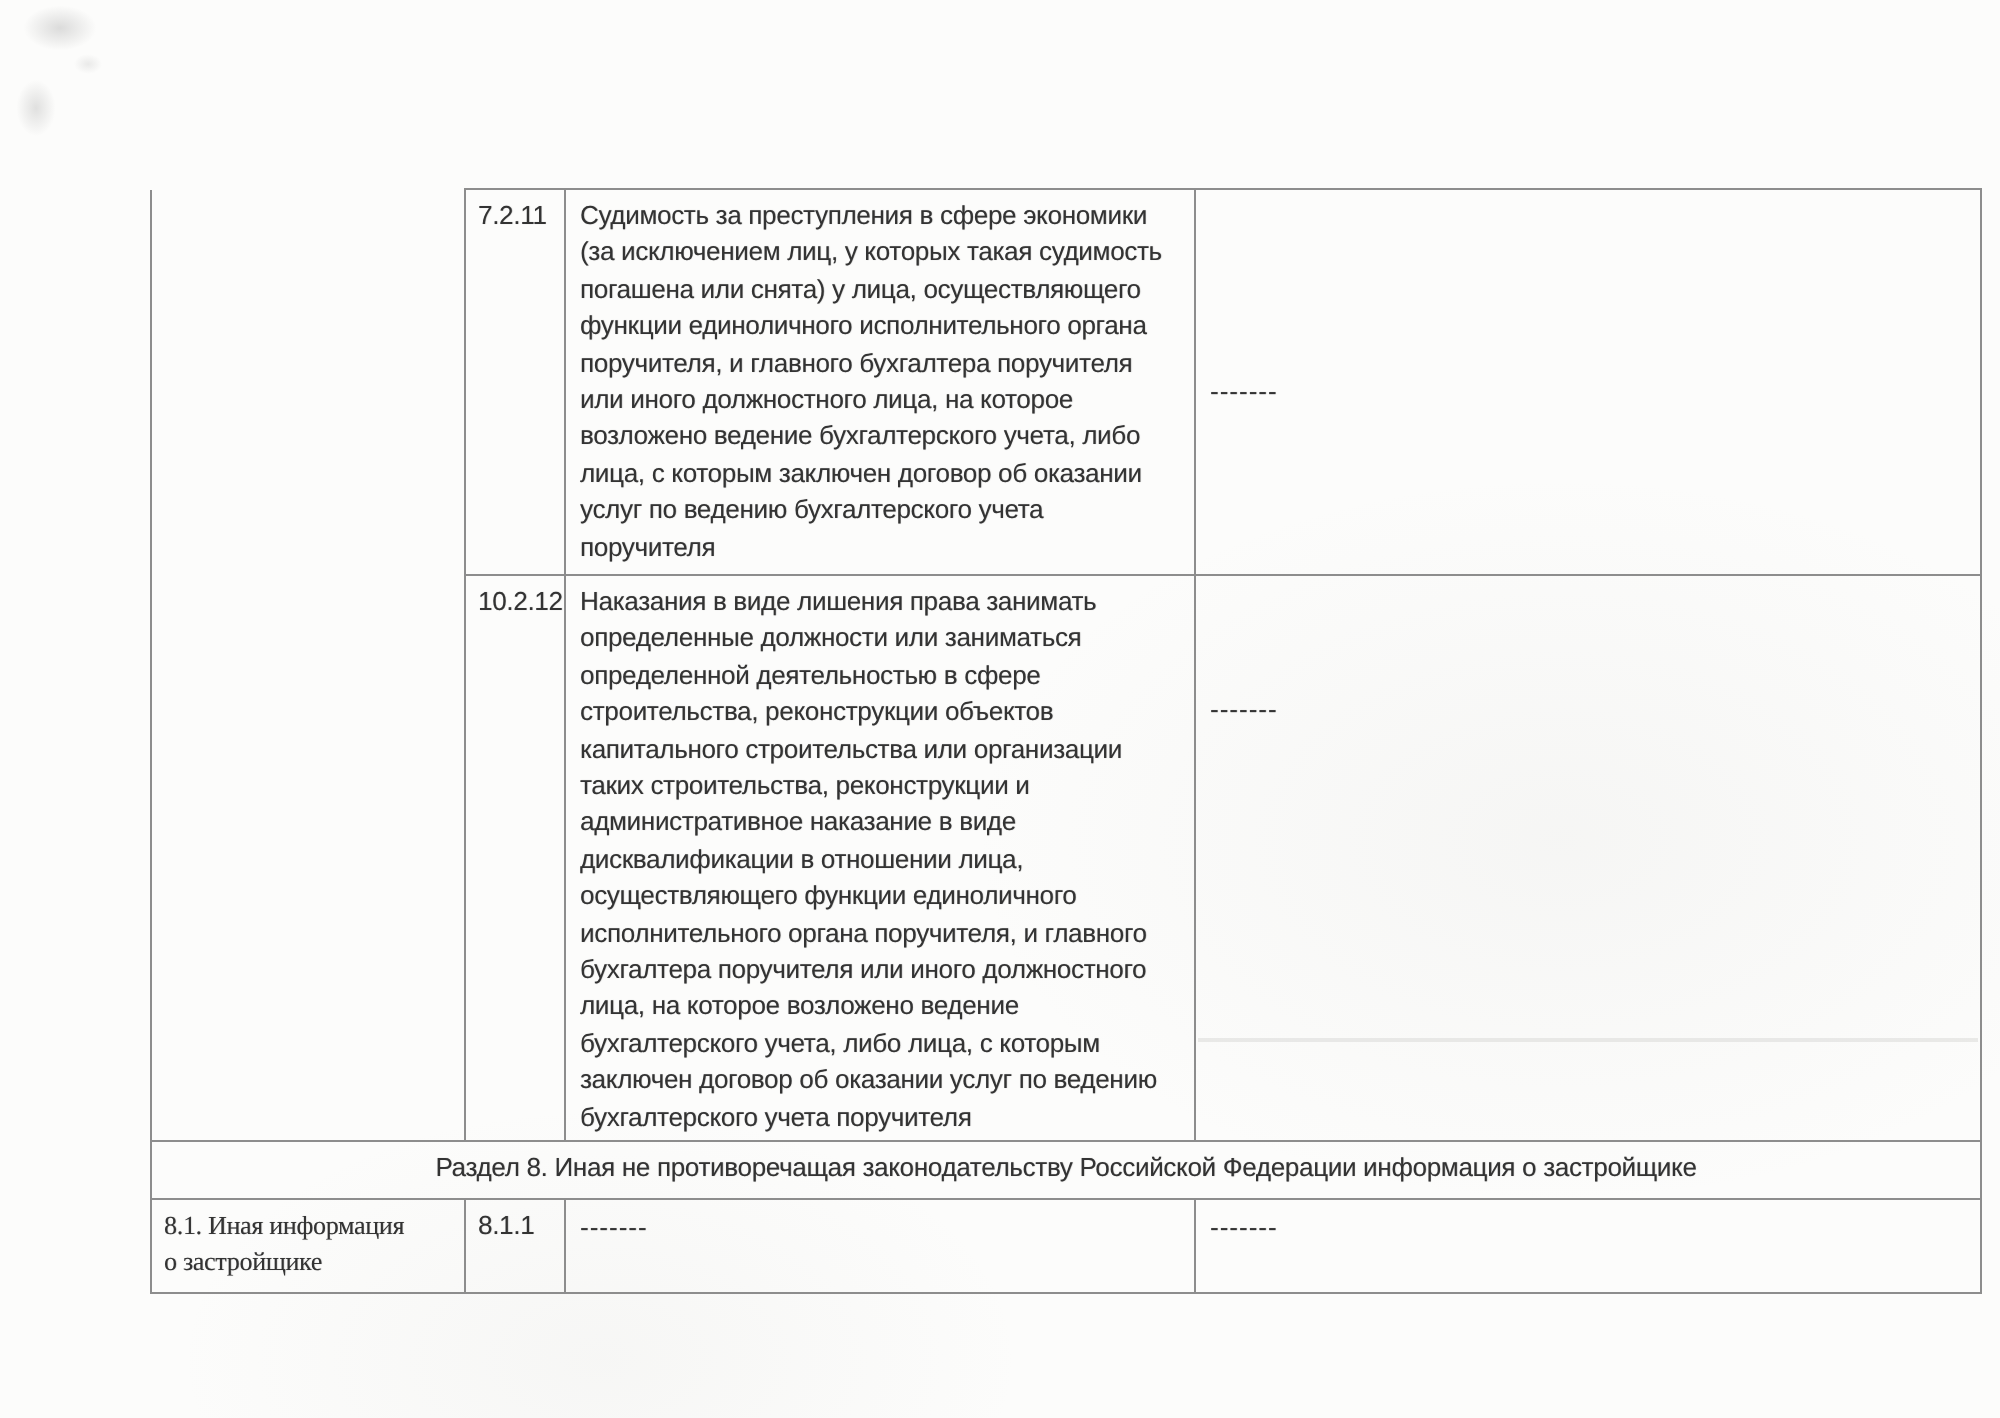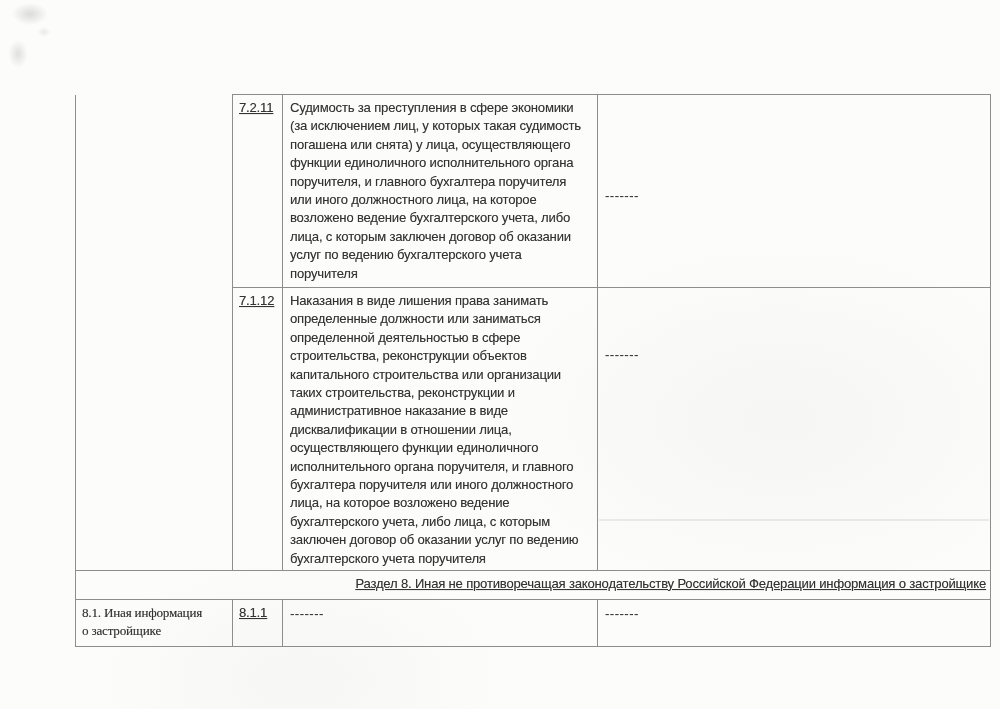--- a/index.html
+++ b/index.html
@@ -36,34 +36,33 @@
   .doc-table td {
     border: 1.6px solid #8d8d8d;
     vertical-align: top;
     overflow: hidden;
   }
   tr.row-1 { height: 193px; }
   tr.row-2 { height: 283px; }
   tr.row-hdr { height: 29px; }
   tr.row-3 { height: 47px; }
   td.cat-empty { border-top-style: hidden; }
-  td.num { padding: 4px 2px 0 6px; text-decoration: underline; }
+  td.num { padding: 4px 2px 0 6px; }
   td.desc { padding: 4px 6px 0 7px; white-space: pre-line; }
   td.cat { padding: 4px 4px 0 6px; white-space: pre-line; font-family: Liberation Serif, serif; }
   td.val { padding-left: 7px; letter-spacing: 0.5px; }
   td.val-1 { padding-top: 92px; }
   td.val-2 { padding-top: 58px; }
   td.val-3 { padding-top: 5px; }
   td.desc-dash { padding: 5px 6px 0 7px; letter-spacing: 0.5px; }
   td.section-hdr {
-    text-align: right;
+    text-align: center;
     vertical-align: middle;
     padding: 2px 4px 4px 4px;
     white-space: nowrap;
-    text-decoration: underline;
   }
   .artifact-line {
     position: absolute;
     left: 599px;
     top: 519px;
     width: 390px;
     height: 2px;
     background: rgba(140,140,138,0.16);
   }
 </style>
@@ -89,21 +88,21 @@
 функции единоличного исполнительного органа
 поручителя, и главного бухгалтера поручителя
 или иного должностного лица, на которое
 возложено ведение бухгалтерского учета, либо
 лица, с которым заключен договор об оказании
 услуг по ведению бухгалтерского учета
 поручителя</td>
         <td class="val val-1">-------</td>
       </tr>
       <tr class="row-2">
-        <td class="num">7.1.12</td>
+        <td class="num">10.2.12</td>
         <td class="desc">Наказания в виде лишения права занимать
 определенные должности или заниматься
 определенной деятельностью в сфере
 строительства, реконструкции объектов
 капитального строительства или организации
 таких строительства, реконструкции и
 административное наказание в виде
 дисквалификации в отношении лица,
 осуществляющего функции единоличного
 исполнительного органа поручителя, и главного

